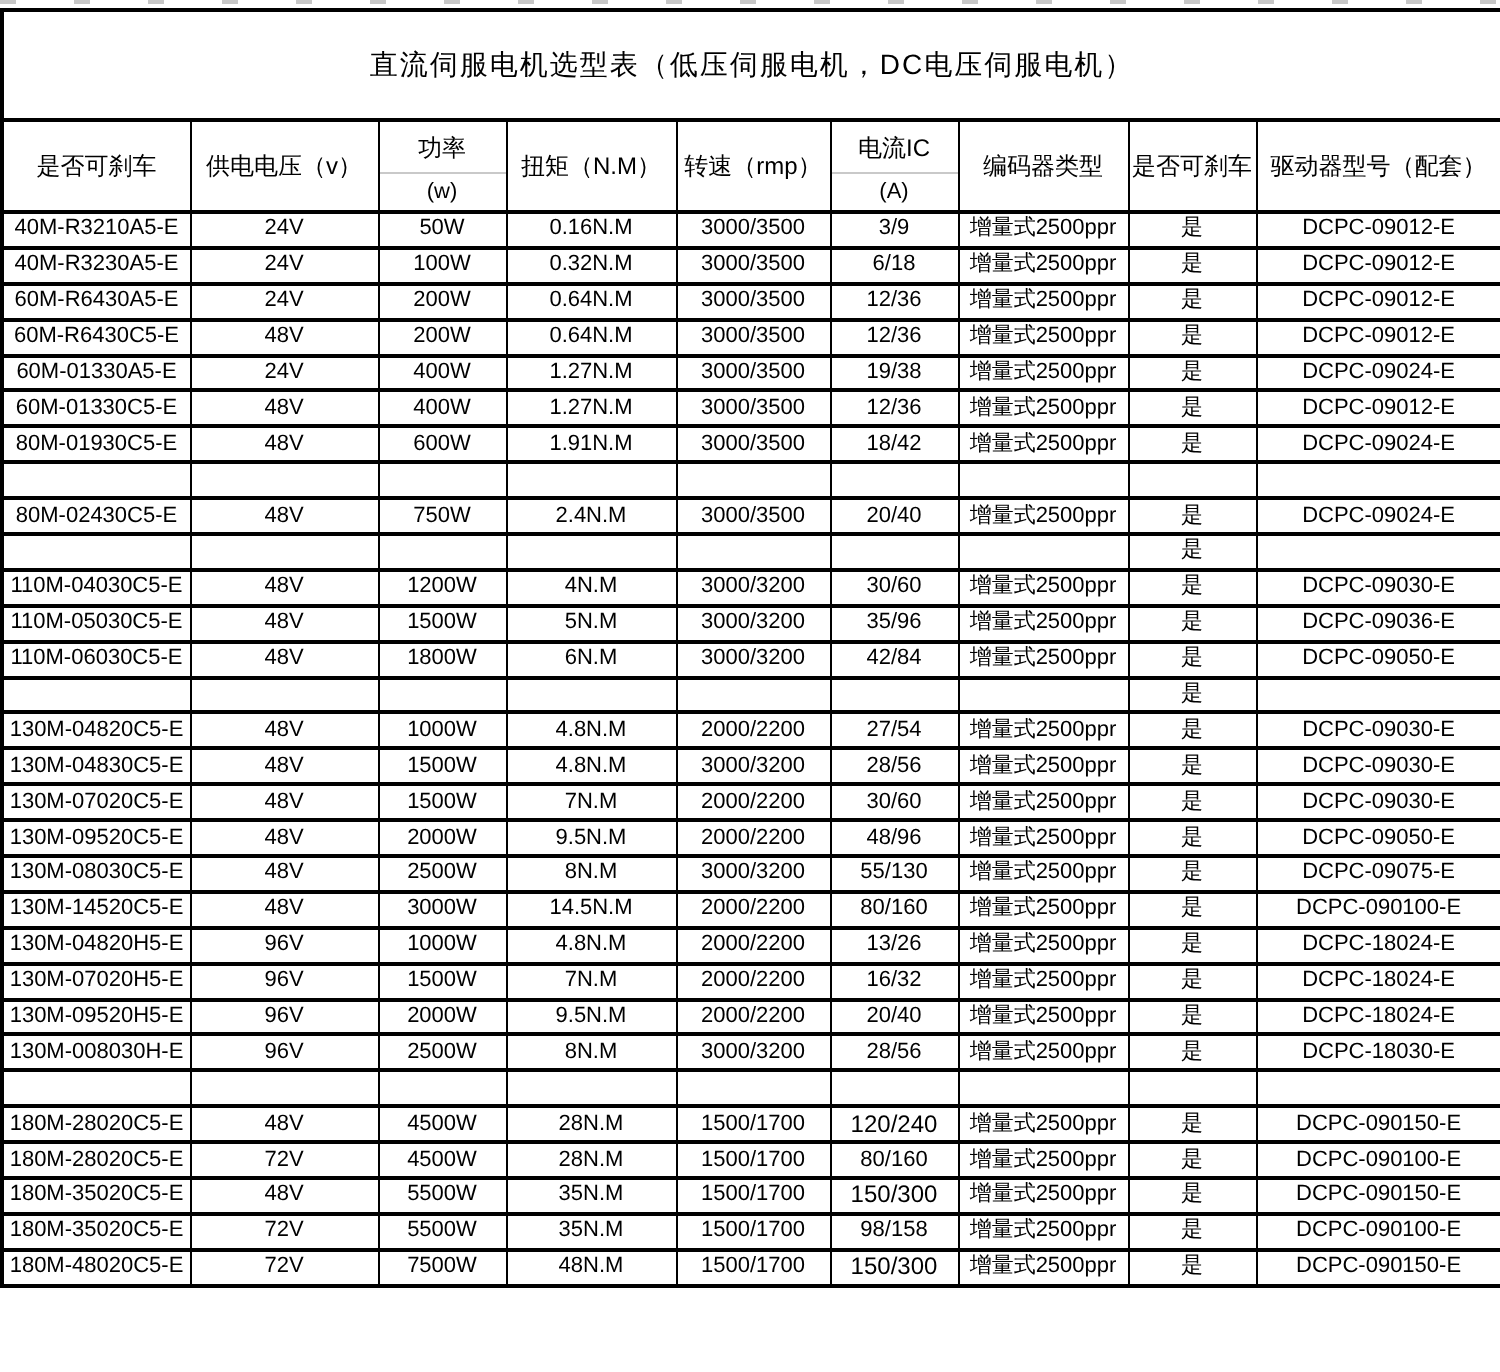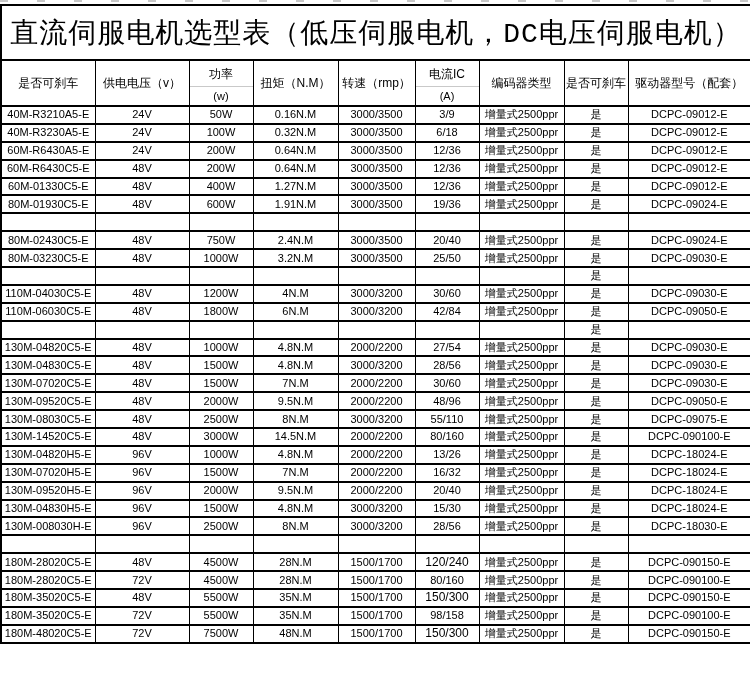--- a/index.html
+++ b/index.html
@@ -31,24 +31,23 @@
     border-right-width: 1px;
     padding: 0;
     text-align: center;
     vertical-align: middle;
     overflow: hidden;
     white-space: nowrap;
   }
   table.sel-table { border: 2px solid #000; }
   td.title-cell {
     height: 53px;
-    font-size: 28px;
+    font-size: 14px;
     font-weight: 500;
     letter-spacing: 1px;
-    font-family: Liberation Mono, monospace;
   }
   tr.header-row th {
     height: 44px;
     font-size: 12px;
     font-weight: 400;
   }
   th .h-top { padding: 2px 0 3px 0; }
   th .h-sub {
     border-top: 1px solid #c9c9c9;
     padding: 3px 0 1px 0;
@@ -139,37 +138,48 @@
         <td>48V</td>
         <td>200W</td>
         <td>0.64N.M</td>
         <td>3000/3500</td>
         <td>12/36</td>
         <td>增量式2500ppr</td>
         <td>是</td>
         <td>DCPC-09012-E</td>
       </tr>
       <tr>
-        <td>60M-01330C5-E</td>
-        <td>48V</td>
+        <td>60M-01330A5-E</td>
+        <td>24V</td>
         <td>400W</td>
         <td>1.27N.M</td>
         <td>3000/3500</td>
+        <td>19/38</td>
+        <td>增量式2500ppr</td>
+        <td>是</td>
+        <td>DCPC-09024-E</td>
+      </tr>
+      <tr>
+        <td>60M-01330C5-E</td>
+        <td>48V</td>
+        <td>400W</td>
+        <td>1.27N.M</td>
+        <td>3000/3500</td>
         <td>12/36</td>
         <td>增量式2500ppr</td>
         <td>是</td>
         <td>DCPC-09012-E</td>
       </tr>
       <tr>
         <td>80M-01930C5-E</td>
         <td>48V</td>
         <td>600W</td>
         <td>1.91N.M</td>
         <td>3000/3500</td>
-        <td>19/36</td>
+        <td>18/42</td>
         <td>增量式2500ppr</td>
         <td>是</td>
         <td>DCPC-09024-E</td>
       </tr>
       <tr>
         <td></td>
         <td></td>
         <td></td>
         <td></td>
         <td></td>
@@ -183,31 +193,20 @@
         <td>48V</td>
         <td>750W</td>
         <td>2.4N.M</td>
         <td>3000/3500</td>
         <td>20/40</td>
         <td>增量式2500ppr</td>
         <td>是</td>
         <td>DCPC-09024-E</td>
       </tr>
       <tr>
-        <td>80M-03230C5-E</td>
-        <td>48V</td>
-        <td>1000W</td>
-        <td>3.2N.M</td>
-        <td>3000/3500</td>
-        <td>25/50</td>
-        <td>增量式2500ppr</td>
-        <td>是</td>
-        <td>DCPC-09030-E</td>
-      </tr>
-      <tr>
         <td></td>
         <td></td>
         <td></td>
         <td></td>
         <td></td>
         <td></td>
         <td></td>
         <td>是</td>
         <td></td>
       </tr>
@@ -216,20 +215,31 @@
         <td>48V</td>
         <td>1200W</td>
         <td>4N.M</td>
         <td>3000/3200</td>
         <td>30/60</td>
         <td>增量式2500ppr</td>
         <td>是</td>
         <td>DCPC-09030-E</td>
       </tr>
       <tr>
+        <td>110M-05030C5-E</td>
+        <td>48V</td>
+        <td>1500W</td>
+        <td>5N.M</td>
+        <td>3000/3200</td>
+        <td>35/96</td>
+        <td>增量式2500ppr</td>
+        <td>是</td>
+        <td>DCPC-09036-E</td>
+      </tr>
+      <tr>
         <td>110M-06030C5-E</td>
         <td>48V</td>
         <td>1800W</td>
         <td>6N.M</td>
         <td>3000/3200</td>
         <td>42/84</td>
         <td>增量式2500ppr</td>
         <td>是</td>
         <td>DCPC-09050-E</td>
       </tr>
@@ -287,21 +297,21 @@
         <td>增量式2500ppr</td>
         <td>是</td>
         <td>DCPC-09050-E</td>
       </tr>
       <tr>
         <td>130M-08030C5-E</td>
         <td>48V</td>
         <td>2500W</td>
         <td>8N.M</td>
         <td>3000/3200</td>
-        <td>55/110</td>
+        <td>55/130</td>
         <td>增量式2500ppr</td>
         <td>是</td>
         <td>DCPC-09075-E</td>
       </tr>
       <tr>
         <td>130M-14520C5-E</td>
         <td>48V</td>
         <td>3000W</td>
         <td>14.5N.M</td>
         <td>2000/2200</td>
@@ -332,31 +342,20 @@
         <td>是</td>
         <td>DCPC-18024-E</td>
       </tr>
       <tr>
         <td>130M-09520H5-E</td>
         <td>96V</td>
         <td>2000W</td>
         <td>9.5N.M</td>
         <td>2000/2200</td>
         <td>20/40</td>
-        <td>增量式2500ppr</td>
-        <td>是</td>
-        <td>DCPC-18024-E</td>
-      </tr>
-      <tr>
-        <td>130M-04830H5-E</td>
-        <td>96V</td>
-        <td>1500W</td>
-        <td>4.8N.M</td>
-        <td>3000/3200</td>
-        <td>15/30</td>
         <td>增量式2500ppr</td>
         <td>是</td>
         <td>DCPC-18024-E</td>
       </tr>
       <tr>
         <td>130M-008030H-E</td>
         <td>96V</td>
         <td>2500W</td>
         <td>8N.M</td>
         <td>3000/3200</td>

